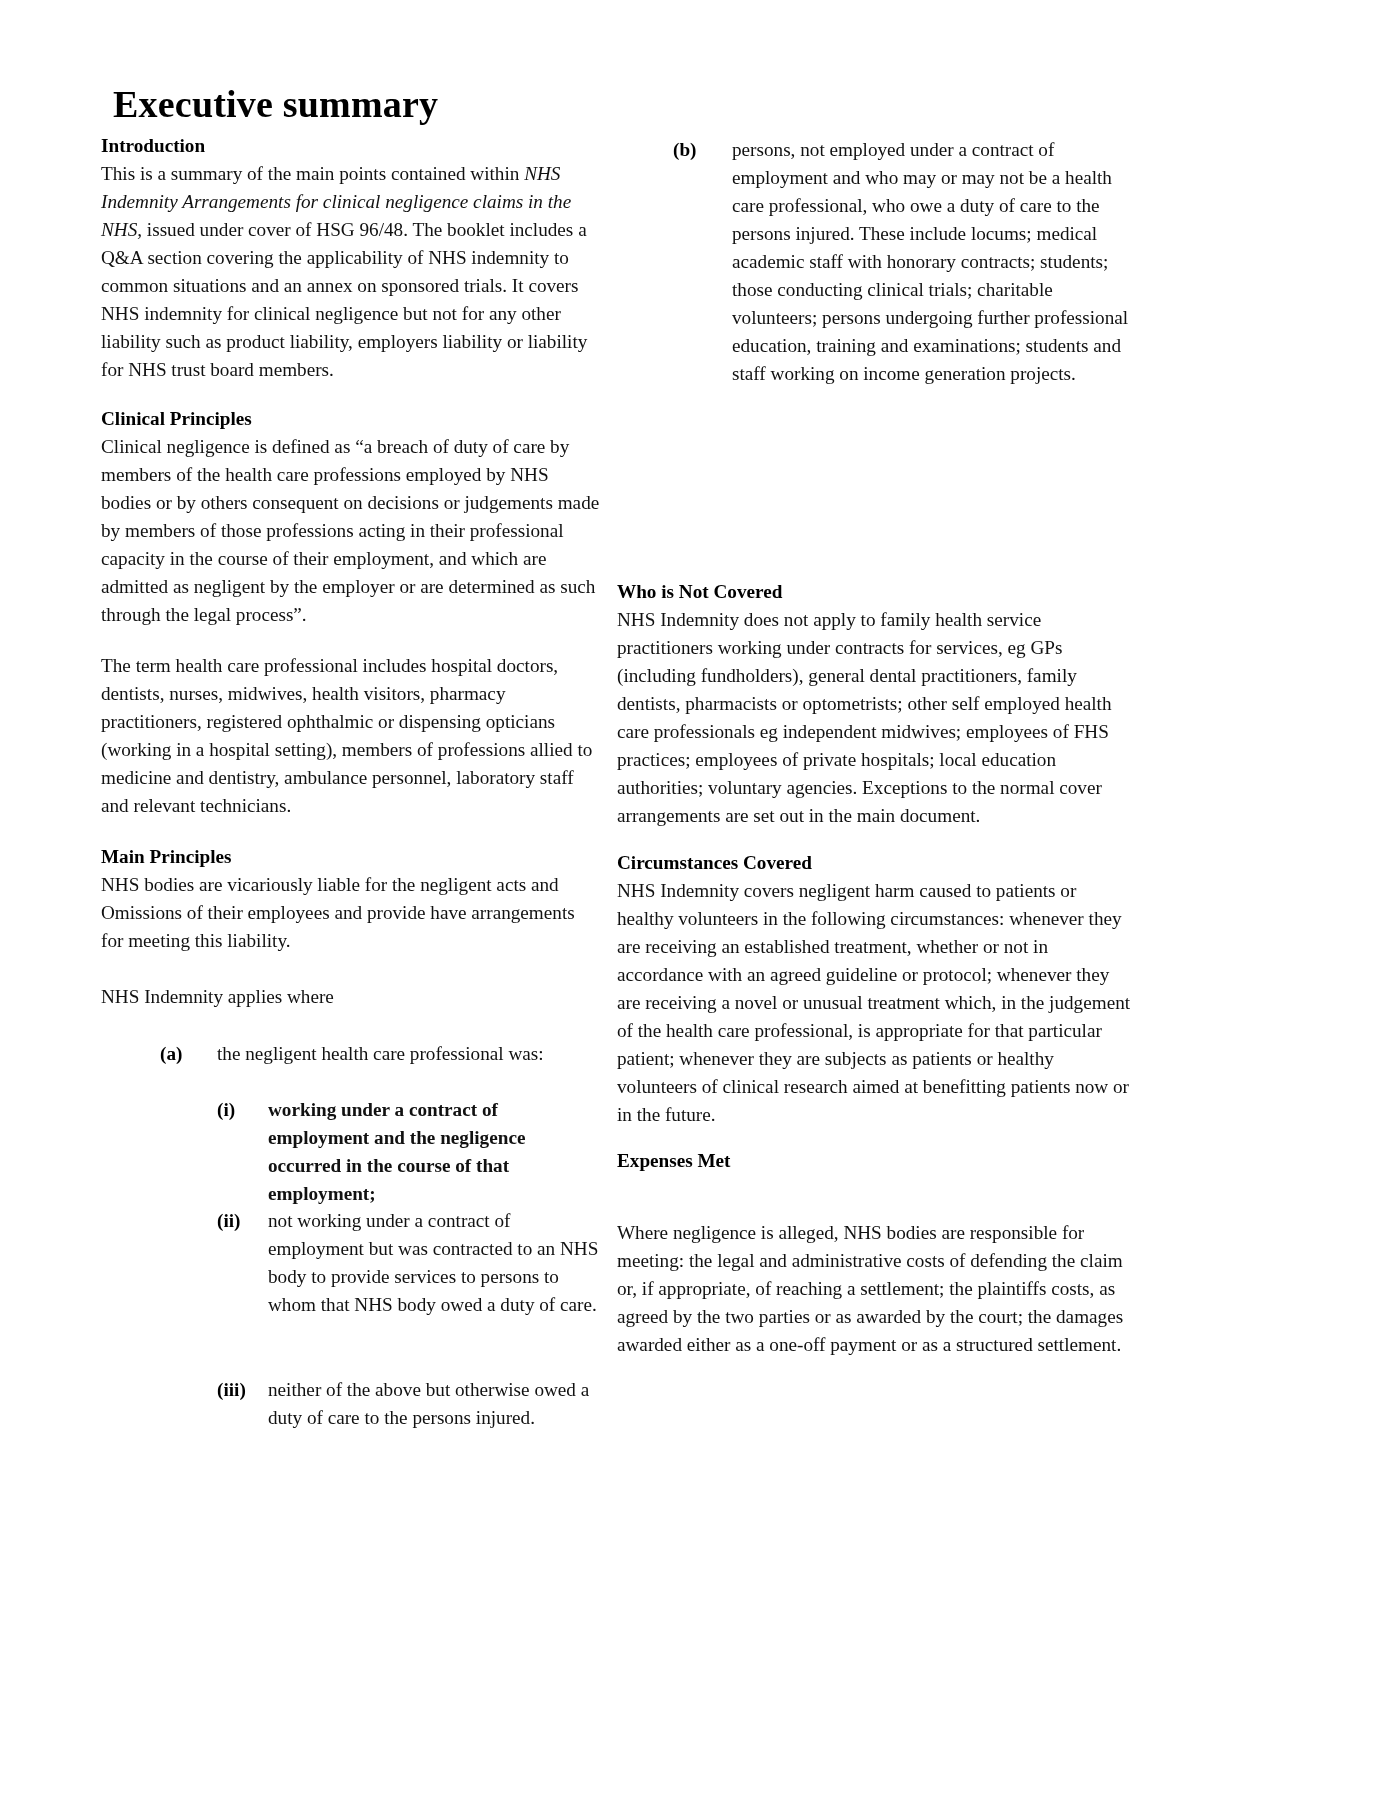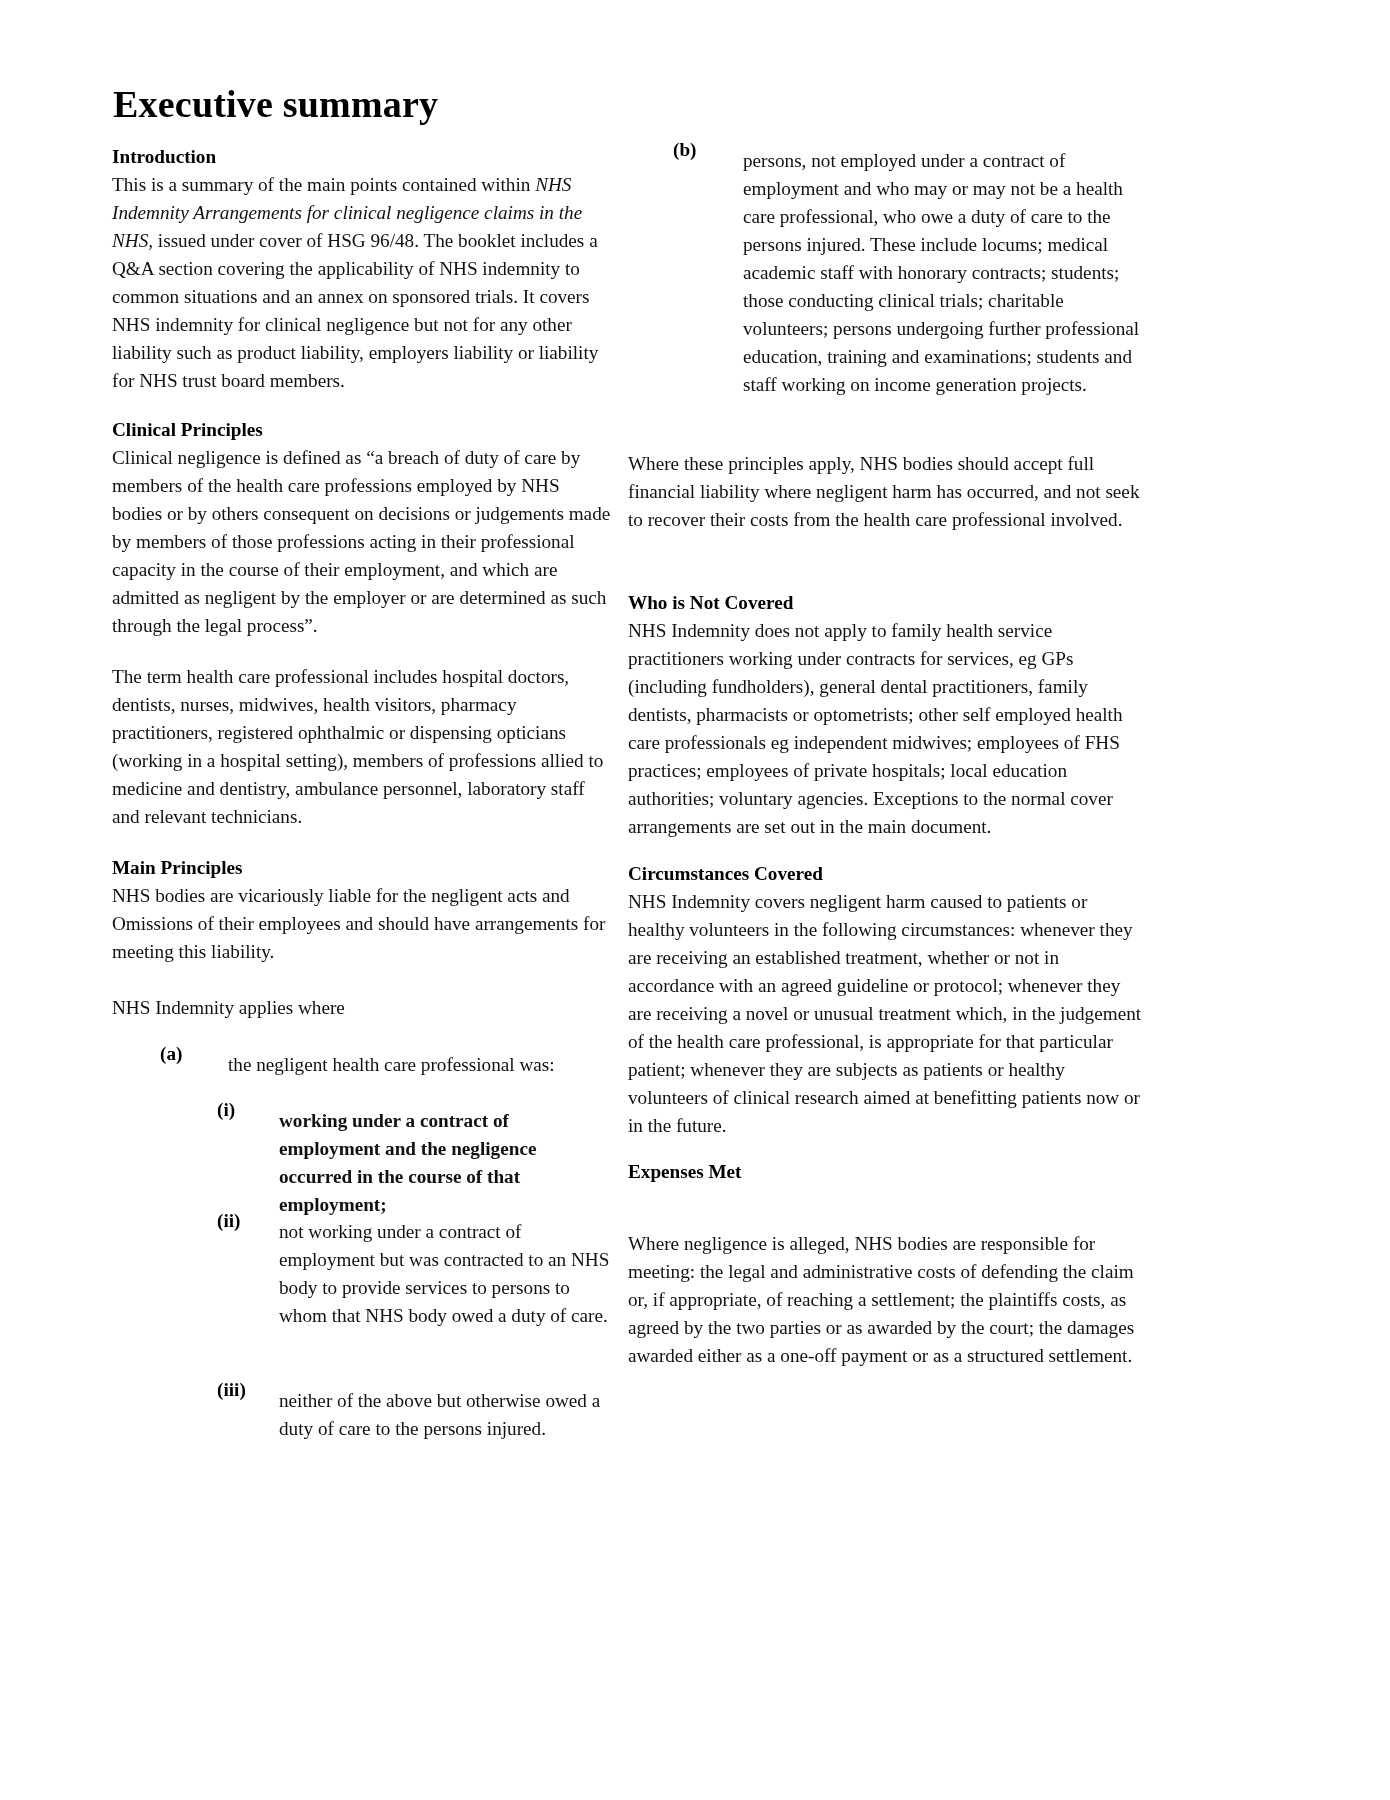--- a/index.html
+++ b/index.html
@@ -1,20 +1,20 @@
 <!DOCTYPE html>
 <html><head>
 <meta charset="utf-8">
 <style>
   html, body { margin:0; padding:0; background:#ffffff; }
   body { width:1390px; height:1800px; position:relative; overflow:hidden;
          font-family:"Liberation Serif", "DejaVu Serif", serif; color:#111; }
   .page { position:absolute; left:0; top:0; width:1390px; height:1800px; background:#fff; }
   .title { position:absolute; left:101px; top:70px; font-size:38px; font-weight:bold; margin:12px; letter-spacing:0.2px; color:#000; }
-  .blk { position:absolute; font-size:19.2px; line-height:28px; margin:11px; }
+  .blk { position:absolute; font-size:19.2px; line-height:28px; margin:0; }
   .h { font-weight:bold; display:block; color:#000; }
   .p { display:block; }
   .it { font-style:italic; }
   .lbl { position:absolute; font-weight:bold; font-size:19.2px; line-height:28px; color:#000; }
   .L { left:101px; width:500px; }
   .R { left:617px; width:520px; }
 </style>
 </head>
 <body>
 
@@ -29,41 +29,40 @@
 
   <div class="blk L" style="top:405px;">
     <span class="h">Clinical Principles</span>
     <span class="p">Clinical negligence is defined as “a breach of duty of care by members of the health care professions employed by NHS bodies or by others consequent on decisions or judgements made by members of those professions acting in their professional capacity in the course of their employment, and which are admitted as negligent by the employer or are determined as such through the legal process”.</span>
   </div>
 
   <div class="blk L" style="top:652px;">The term health care professional includes hospital doctors, dentists, nurses, midwives, health visitors, pharmacy practitioners, registered ophthalmic or dispensing opticians (working in a hospital setting), members of professions allied to medicine and dentistry, ambulance personnel, laboratory staff and relevant technicians.</div>
 
   <div class="blk L" style="top:843px;">
     <span class="h">Main Principles</span>
-    <span class="p">NHS bodies are vicariously liable for the negligent acts and Omissions of their employees and should have arrangements for meeting this liability.</span>
+    <span class="p">NHS bodies are vicariously liable for the negligent acts and Omissions of their employees and provide have arrangements for meeting this liability.</span>
   </div>
 
   <div class="blk L" style="top:983px;font-family:Liberation Serif, serif;">NHS Indemnity applies where</div>
 
   <span class="lbl" style="left:160px; top:1040px;">(a)</span>
   <div class="blk" style="left:217px; top:1040px; width:380px;">the negligent health care professional was:</div>
 
   <span class="lbl" style="left:217px; top:1096px;">(i)</span>
   <div class="blk" style="left:268px; top:1096px; width:332px;font-weight:bold;">working under a contract of employment and the negligence occurred in the course of that employment;</div>
 
   <span class="lbl" style="left:217px; top:1207px;">(ii)</span>
   <div class="blk" style="left:268px; top:1207px; width:332px;">not working under a contract of employment but was contracted to an NHS body to provide services to persons to whom that NHS body owed a duty of care.</div>
 
   <span class="lbl" style="left:217px; top:1376px;">(iii)</span>
   <div class="blk" style="left:268px; top:1376px; width:332px;">neither of the above but otherwise owed a duty of care to the persons injured.</div>
 
   <span class="lbl" style="left:673px; top:136px;">(b)</span>
   <div class="blk" style="left:732px; top:136px; width:400px;">persons, not employed under a contract of employment and who may or may not be a health care professional, who owe a duty of care to the persons injured. These include locums; medical academic staff with honorary contracts; students; those conducting clinical trials; charitable volunteers; persons undergoing further professional education, training and examinations; students and staff working on income generation projects.</div>
 
-  <div class="blk R" style="top:439px;">Where these principles apply, NHS bodies should accept full financial liability where negligent harm has occurred, and not seek to recover their costs from the health care professional involved.</div>
 
   <div class="blk R" style="top:578px;">
     <span class="h">Who is Not Covered</span>
     <span class="p">NHS Indemnity does not apply to family health service practitioners working under contracts for services, eg GPs (including fundholders), general dental practitioners, family dentists, pharmacists or optometrists; other self employed health care professionals eg independent midwives; employees of FHS practices; employees of private hospitals; local education authorities; voluntary agencies.  Exceptions to the normal cover arrangements are set out in the main document.</span>
   </div>
 
   <div class="blk R" style="top:849px;">
     <span class="h">Circumstances Covered</span>
     <span class="p">NHS Indemnity covers negligent harm caused to patients or healthy volunteers in the following circumstances: whenever they are receiving an established treatment, whether or not in accordance with an agreed guideline or protocol; whenever they are receiving a novel or unusual treatment which, in the judgement of the health care professional, is appropriate for that particular patient; whenever they are subjects as patients or healthy volunteers of clinical research aimed at benefitting patients now or in the future.</span>
   </div>

